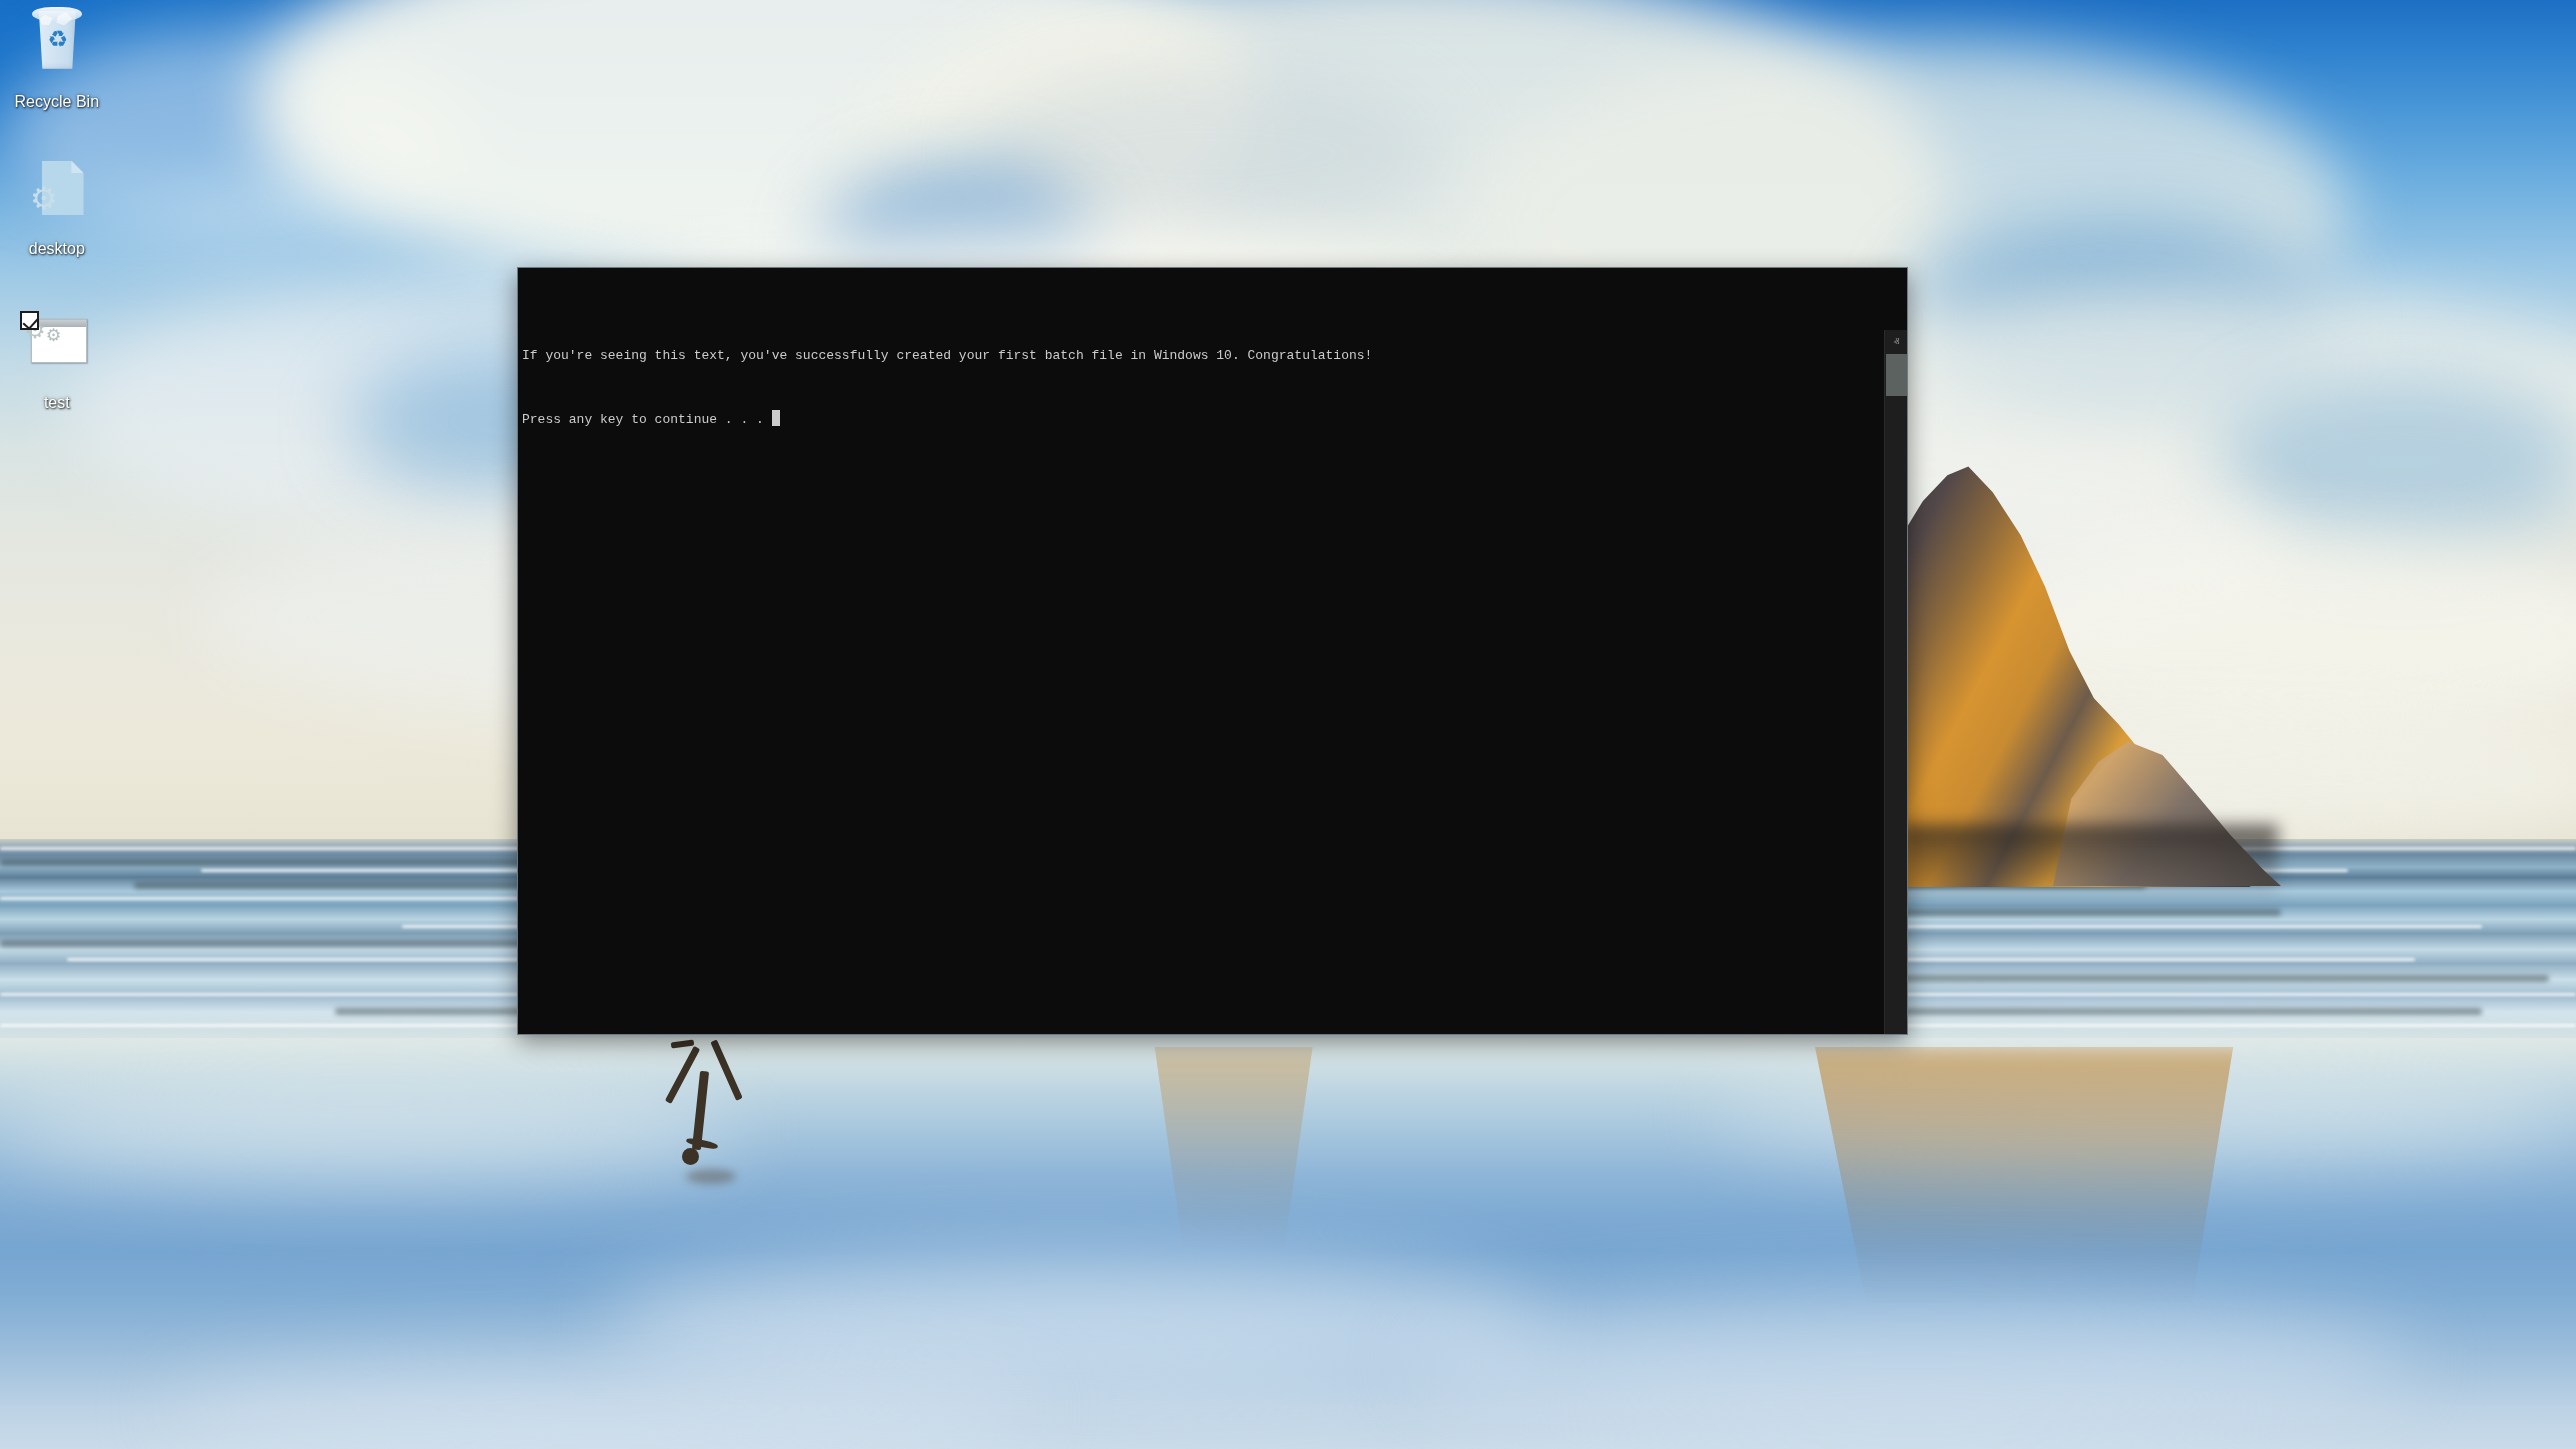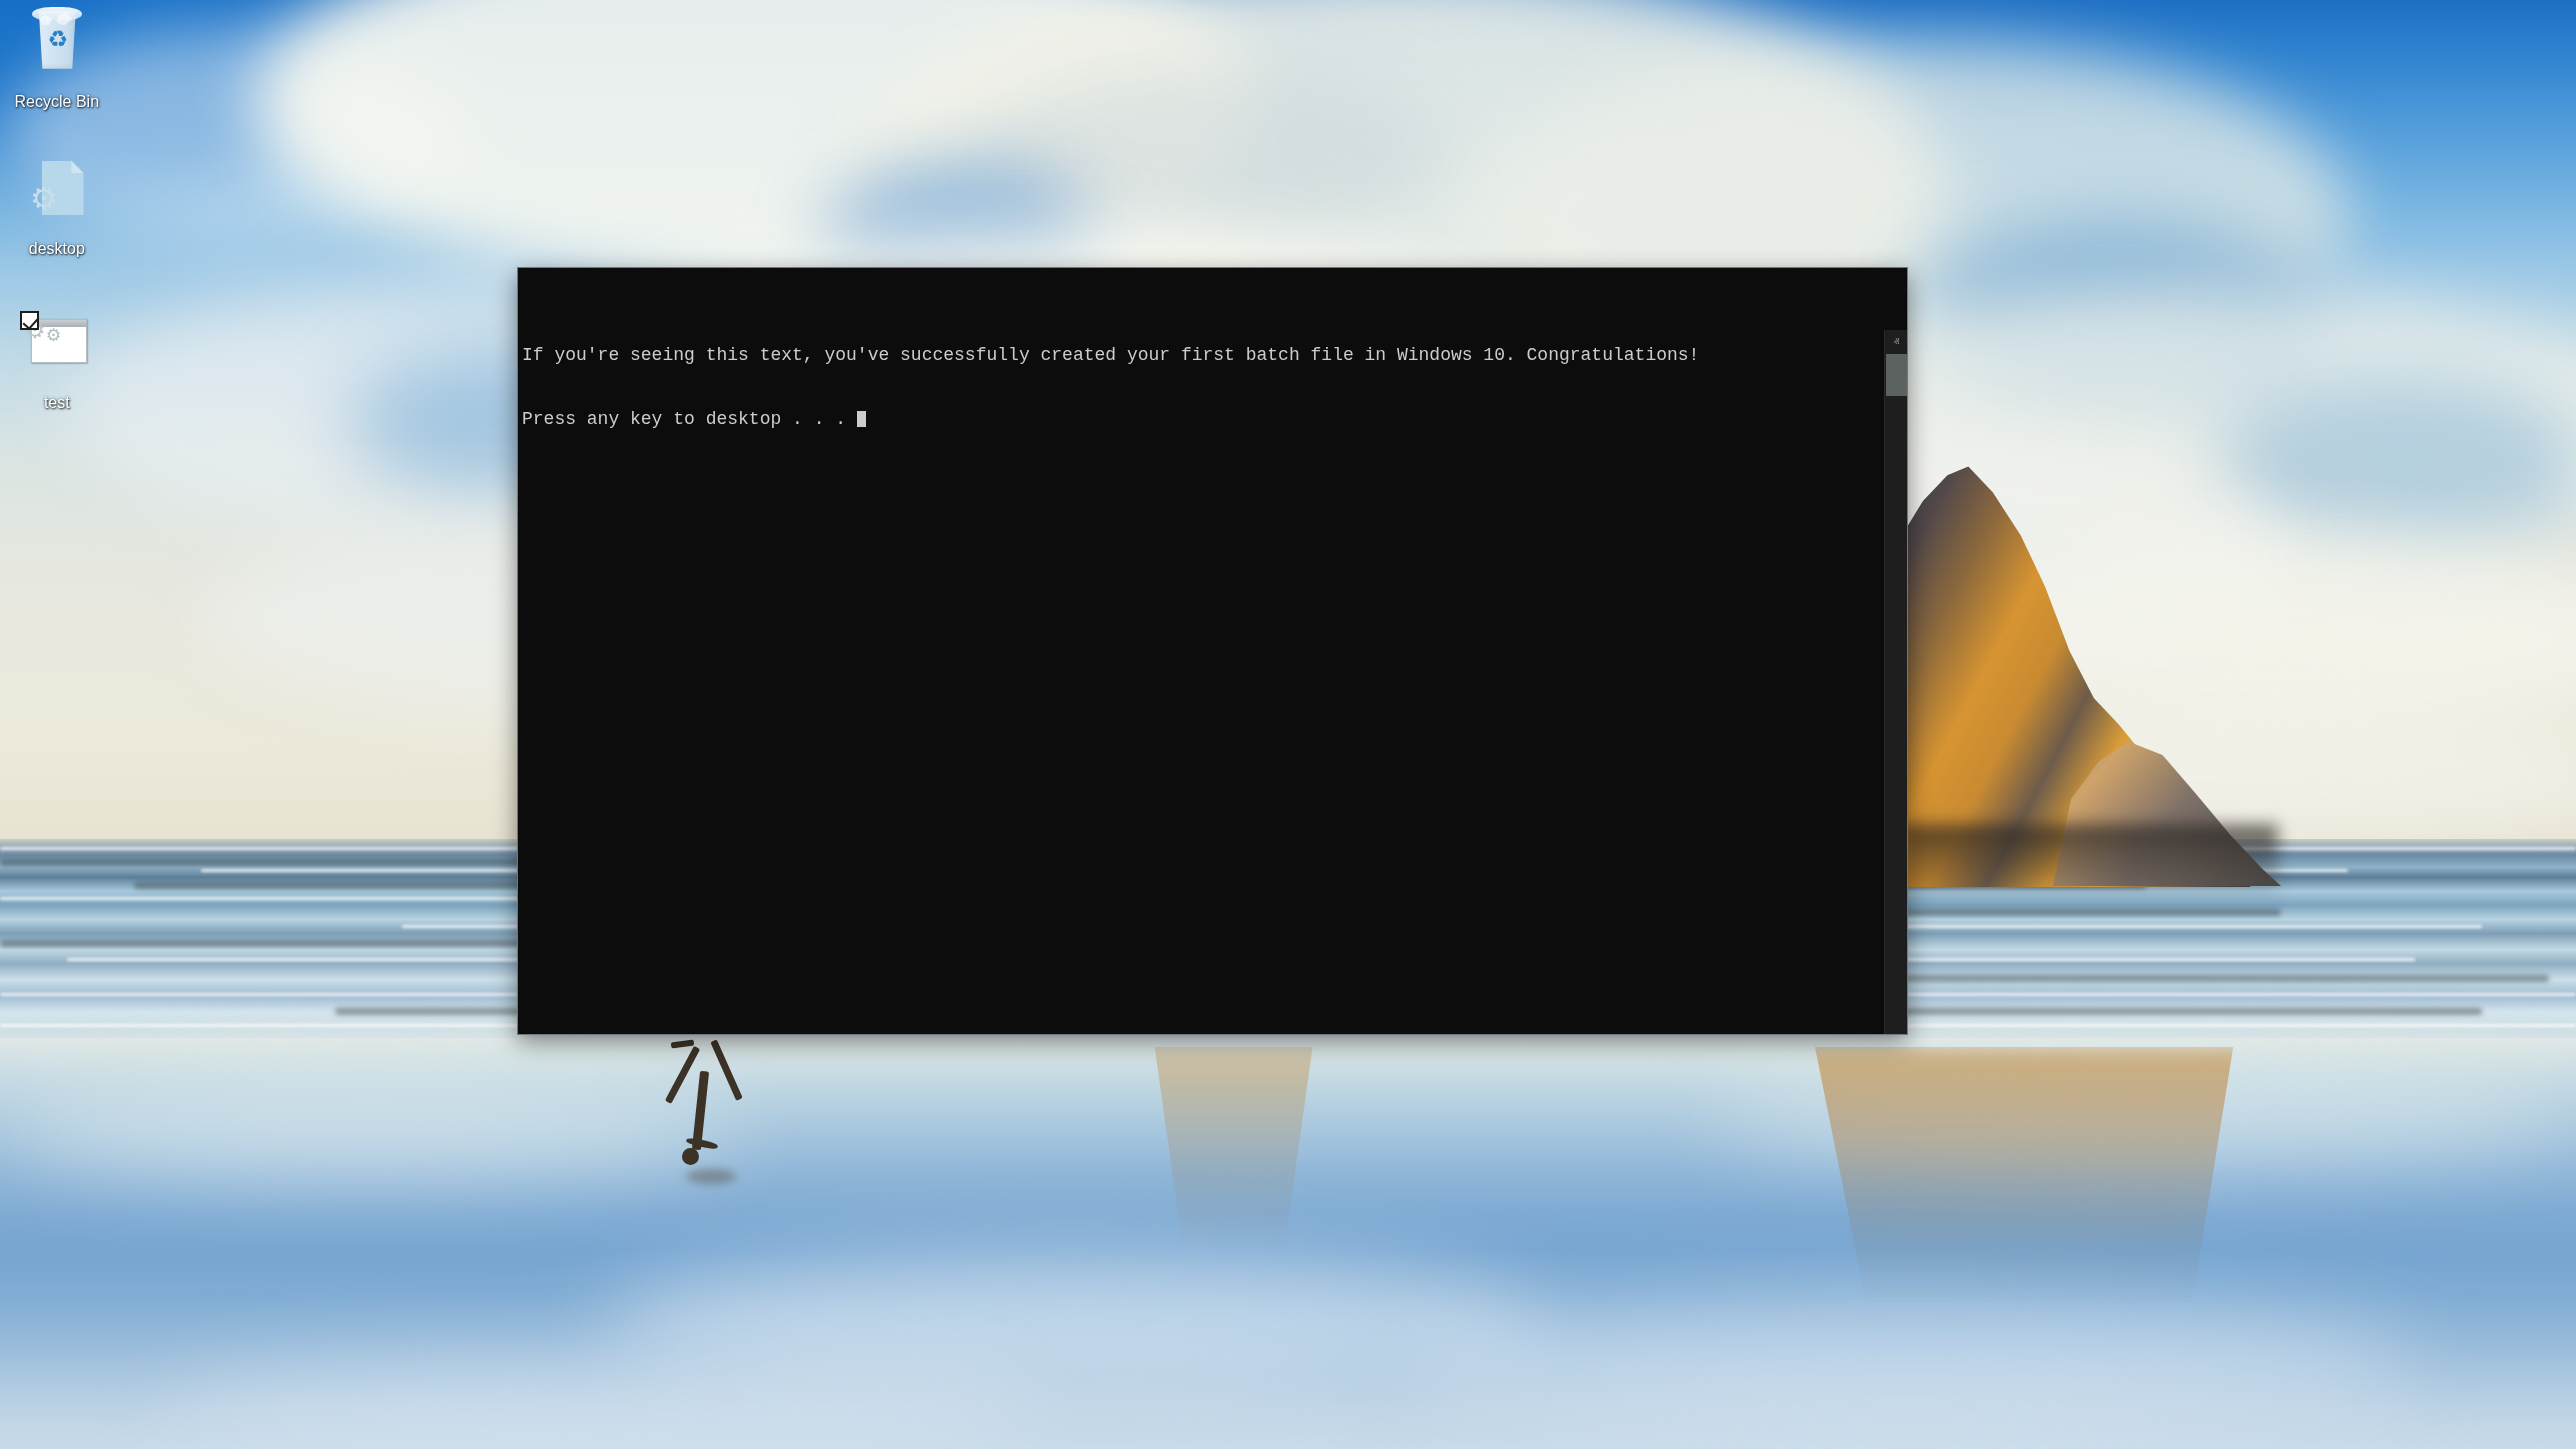--- a/index.html
+++ b/index.html
@@ -258,21 +258,21 @@
   .wb-close:before { transform:rotate(45deg); }
   .wb-close:after  { transform:rotate(-45deg); }
 
   #cmd-body {
     position:absolute; left:0; top:31px; right:0; bottom:0;
     background:#0c0c0c; overflow:hidden;
   }
   #cmd-text {
     position:absolute; left:4px; top:2.7px;
     font-family:"Liberation Mono", monospace;
-    font-size:18px; line-height:21.5px;
+    font-size:13px; line-height:21.5px;
     color:#ccc;
     white-space:pre;
   }
   .cmdline { display:block; height:21.5px; }
   #cmd-cursor {
     display:inline-block; width:8.7px; height:16px;
     background:#cccccc; vertical-align:-2.7px;
   }
 
   
@@ -386,21 +386,21 @@
   </div>
   <span class="icon-label">test</span>
 </div>
 
 <div id="cmd-window">
 
 
   <div id="cmd-body">
     <div id="cmd-text">
       <span class="cmdline">If you're seeing this text, you've successfully created your first batch file in Windows 10. Congratulations!</span>
-      <span class="cmdline"><span>Press any key to desktop . . . </span><span id="cmd-cursor"></span></span>
+      <span class="cmdline"><span>Press any key to continue . . . </span><span id="cmd-cursor"></span></span>
     </div>
 
     <div id="cmd-scrollbar">
       <div class="sb-arrow sb-up">ⱏ</div>
       <div id="cmd-sb-thumb"></div>
       <div class="sb-arrow sb-down">ⱟ</div>
     </div>
   </div>
 </div>
 

